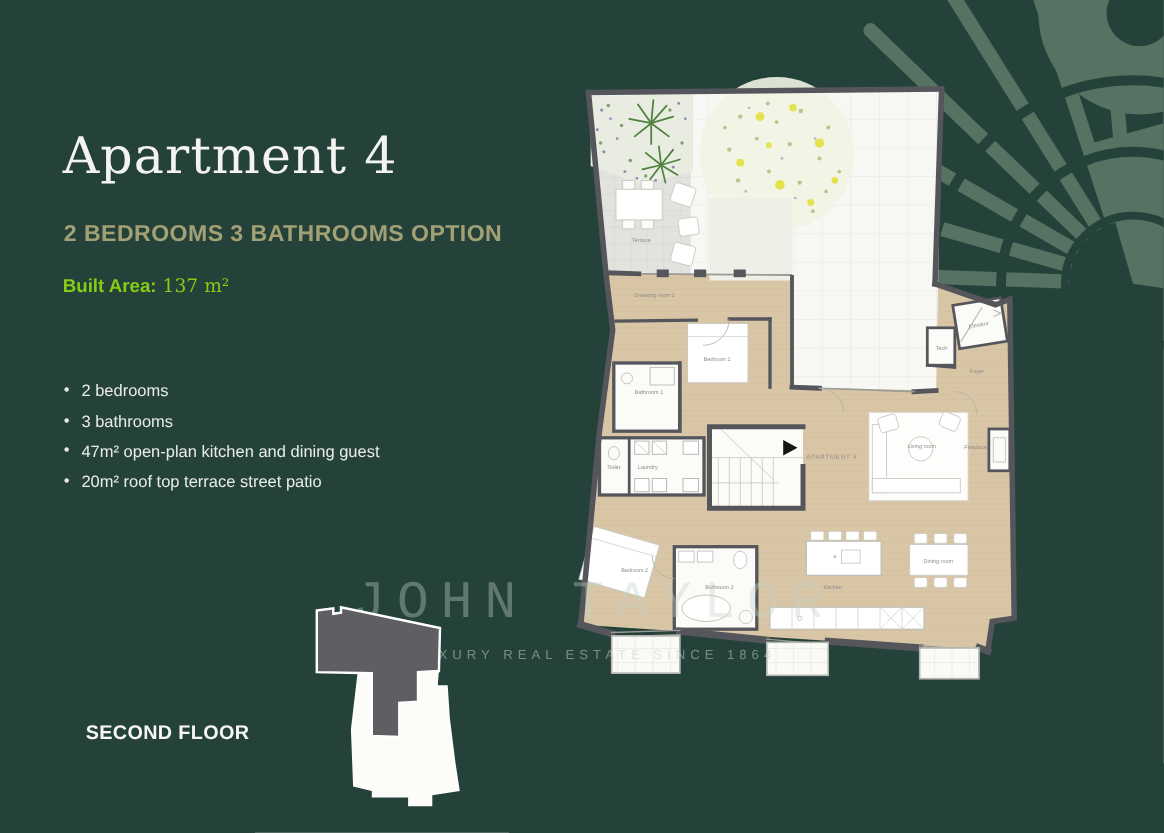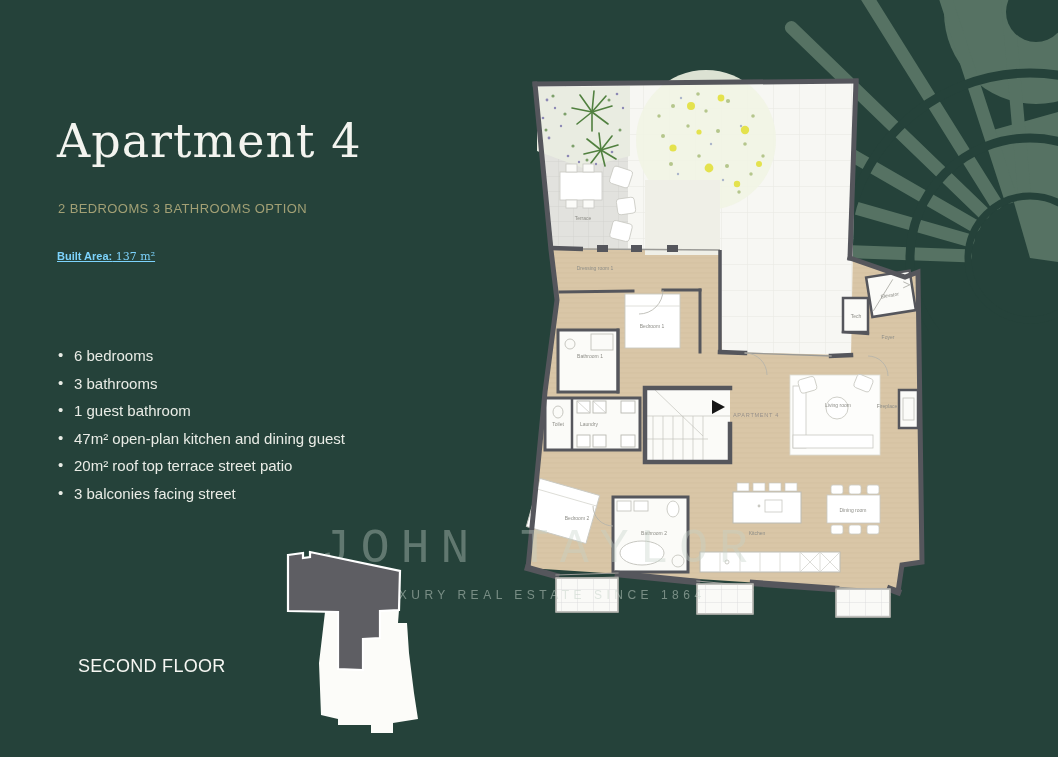--- a/index.html
+++ b/index.html
@@ -7,31 +7,31 @@
   .stage{position:relative;width:1058px;height:757px;background:#25423a;overflow:hidden;}
 
   
   .corner-pattern{position:absolute;top:0;right:0;z-index:0;}
 
   
   .page-title{position:absolute;left:57px;top:114px;z-index:3;
     font-family:"DejaVu Serif",serif;font-size:46px;font-weight:500;
     color:#f3f4ef;letter-spacing:1px;}
   .page-subtitle{position:absolute;left:58px;top:201px;z-index:3;
-    font-size:13px;letter-spacing:0.4px;color:#a2a075;}
-  .specs{position:absolute;left:57px;top:250px;z-index:3;color:#7dd3fc;font-size:11px;text-decoration:underline;}
+    font-size:21px;letter-spacing:0.4px;color:#a2a075;font-weight:bold;}
+  .specs{position:absolute;left:57px;top:250px;z-index:3;color:#84cc16;font-size:17px;}
   .spec{margin-bottom:17px;}
   .spec .b{font-weight:bold;}
   .spec .r{font-family:"DejaVu Serif",serif;font-weight:400;}
   .features{position:absolute;left:58px;top:347px;z-index:3;list-style:none;
     margin:0;padding:0;color:#e9ece6;font-size:15px;}
   .features li{margin-bottom:10.5px;padding-left:16px;position:relative;}
   .features li::before{content:"•";position:absolute;left:0;top:-1px;}
   .floor-label{position:absolute;left:78px;top:656px;z-index:3;
-    font-weight:normal;font-size:18px;letter-spacing:0.3px;color:#f6f7f3;}
+    font-weight:bold;font-size:18px;letter-spacing:0.3px;color:#f6f7f3;}
 
   
   .watermark{position:absolute;left:230px;top:522px;width:620px;text-align:center;
     z-index:4;pointer-events:none;}
   .wm-brand{font-family:Liberation Mono, monospace;font-size:48px;letter-spacing:11px;
     color:rgba(198,211,201,0.38);white-space:nowrap;}
   .wm-tag{margin-top:12px;font-size:12px;letter-spacing:4.5px;
     color:rgba(198,211,201,0.52);white-space:nowrap;}
 
   .plan-svg{position:absolute;left:513px;top:56px;z-index:1;}
@@ -363,26 +363,24 @@
   </div>
 
   <h1 class="page-title" style="margin:0;">Apartment 4</h1>
   <div class="page-subtitle">2 BEDROOMS 3 BATHROOMS OPTION</div>
 
   <div class="specs">
     <div class="spec"><span class="b">Built Area:</span><span class="r"> 137 m²</span></div>
   </div>
 
   <ul class="features">
-    <li>6 bedrooms</li>
+    <li>2 bedrooms</li>
     <li>3 bathrooms</li>
-    <li>1 guest bathroom</li>
     <li>47m² open-plan kitchen and dining guest</li>
     <li>20m² roof top terrace street patio</li>
-    <li>3 balconies facing street</li>
   </ul>
 
   <div class="floor-label">SECOND FLOOR</div>
 
   <svg class="keyplan-svg" width="150" height="200" viewBox="0 0 150 200">
     <polygon points="42,69 55,69 55,126 80,127 80,96 97,95 97,68 116,67 115,80 124,80 126,110 131,150 135,176 110,180 110,190 88,190 88,182 55,182 55,176 38,172 36,120" fill="#fcfcf9"></polygon>
     <polygon points="5,12 20,10 20,15 27,14 27,9 117,28 116,67 97,68 97,95 80,96 80,127 55,126 55,69 5,68" fill="#5e5e63" stroke="#ffffff" stroke-width="2.2"></polygon>
   </svg>
 
 </div>

